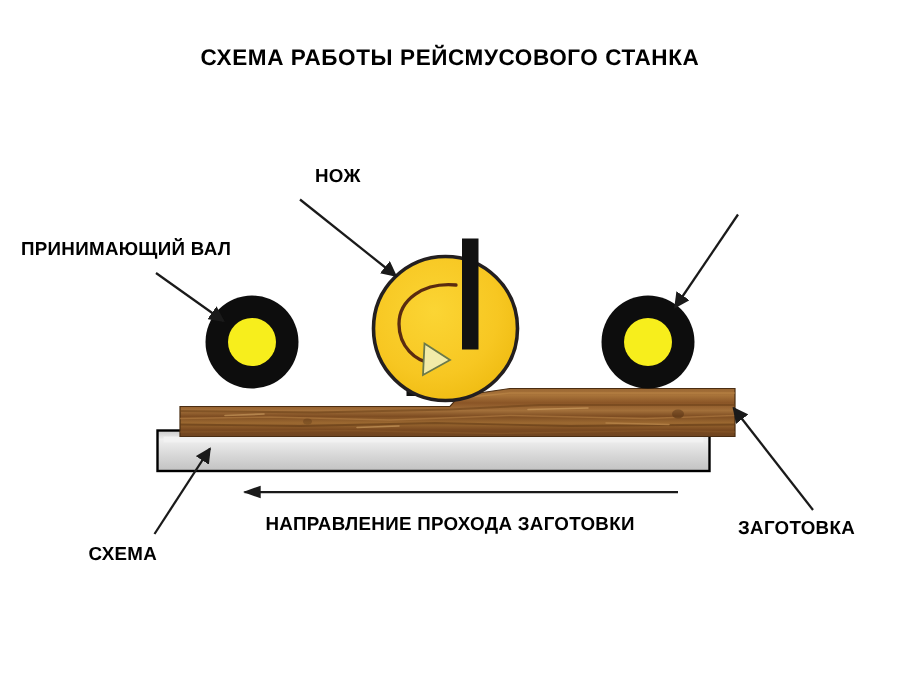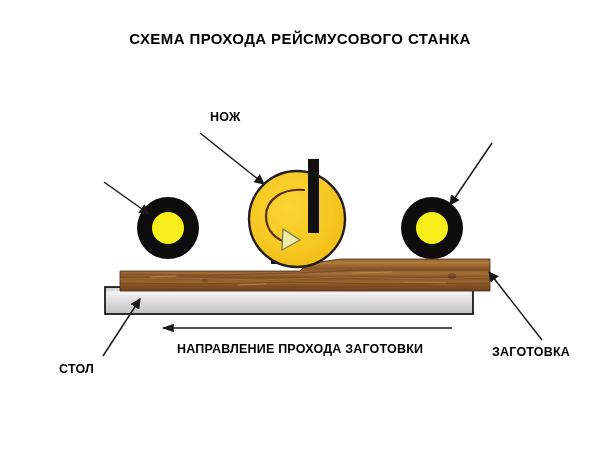--- a/index.html
+++ b/index.html
@@ -58,21 +58,21 @@
     height: 450px;
   }
 
   
 </style>
 </head>
 <body>
 
 <div id="stage">
 
-  <div class="diagram-title">СХЕМА ПРОХОДА РЕЙСМУСОВОГО СТАНКА</div>
+  <div class="diagram-title">СХЕМА РАБОТЫ РЕЙСМУСОВОГО СТАНКА</div>
 
   <svg id="art" viewBox="0 0 600 450">
     <defs>
 
       <linearGradient id="woodGrad" x1="0" y1="0" x2="0" y2="1">
         <stop offset="0%" stop-color="#9A6733"></stop>
         <stop offset="14%" stop-color="#A9743A"></stop>
         <stop offset="30%" stop-color="#8A5526"></stop>
         <stop offset="46%" stop-color="#A3703A"></stop>
         <stop offset="58%" stop-color="#7E4D22"></stop>
@@ -156,23 +156,24 @@
       <line x1="104" y1="182" x2="149" y2="214" marker-end="url(#arrowSmall)"></line>
       <line x1="200" y1="133" x2="264" y2="184" marker-end="url(#arrowSmall)"></line>
       <line x1="492" y1="143" x2="450" y2="205" marker-end="url(#arrowSmall)"></line>
       <line x1="103" y1="356" x2="140" y2="299" marker-end="url(#arrowSmall)"></line>
       <line x1="542" y1="340" x2="489" y2="272" marker-end="url(#arrowSmall)"></line>
     </g>
 
     <line x1="452" y1="328" x2="163" y2="328" stroke="#1a1a1a" stroke-width="1.5" marker-end="url(#arrowFeed)"></line>
   </svg>
 
+  <div class="callout label-infeed-roller">ПРИНИМАЮЩИЙ ВАЛ</div>
 
   <div class="callout label-knife">НОЖ</div>
 
 
-  <div class="callout label-table">СТОЛ</div>
+  <div class="callout label-table">СХЕМА</div>
 
   <div class="callout label-workpiece">ЗАГОТОВКА</div>
 
   <div class="callout label-feed-direction">НАПРАВЛЕНИЕ ПРОХОДА ЗАГОТОВКИ</div>
 
 </div>
 
 </body></html>

